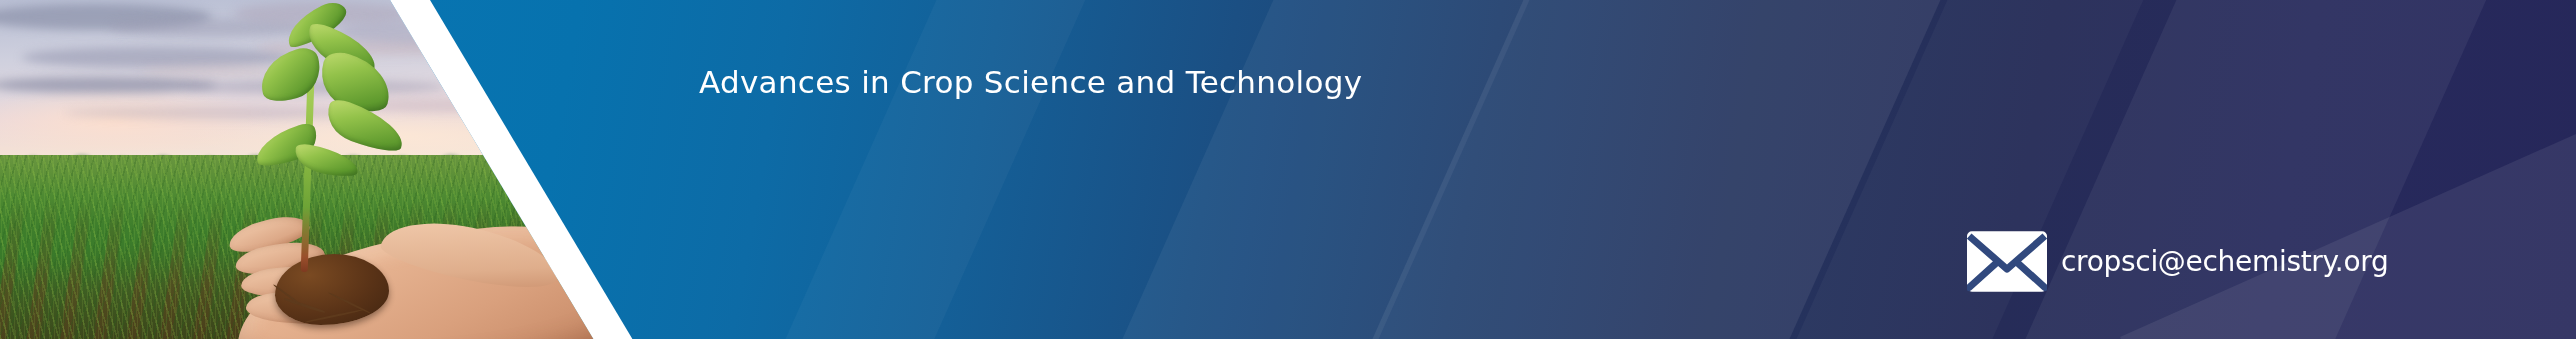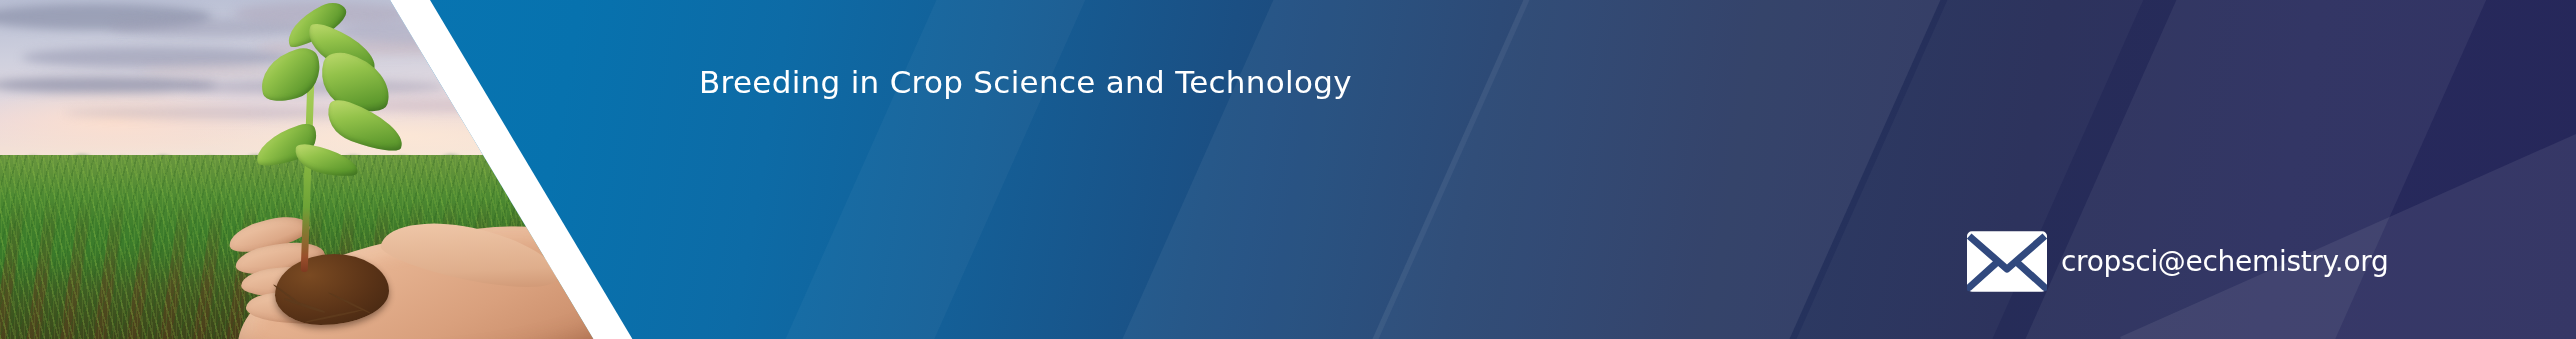--- a/index.html
+++ b/index.html
@@ -351,21 +351,21 @@
     <div class="blade b3"></div>
     <div class="blade b4"></div>
     <div class="blade b5"></div>
     <div class="blade b6"></div>
     <div class="blade b7"></div>
   </div>
 
   <div class="divider"></div>
 
   <div class="text-block">
-    <div class="subtitle">Breeding in Crop Science and Technology</div>
+    <div class="subtitle">Advances in Crop Science and Technology</div>
   </div>
 
   <div class="email-row">
     <svg class="env-icon" viewBox="0 0 148 112">
       <rect x="0" y="0" width="148" height="112" rx="9" ry="9" fill="#ffffff"></rect>
       <path d="M4 9 L74 70 L144 9" fill="none" stroke="#31497e" stroke-width="13" stroke-linejoin="round"></path>
       <path d="M4 104 L56 57" fill="none" stroke="#31497e" stroke-width="13" stroke-linecap="round"></path>
       <path d="M144 104 L92 57" fill="none" stroke="#31497e" stroke-width="13" stroke-linecap="round"></path>
     </svg>
     <span class="email-text">cropsci@echemistry.org</span>

